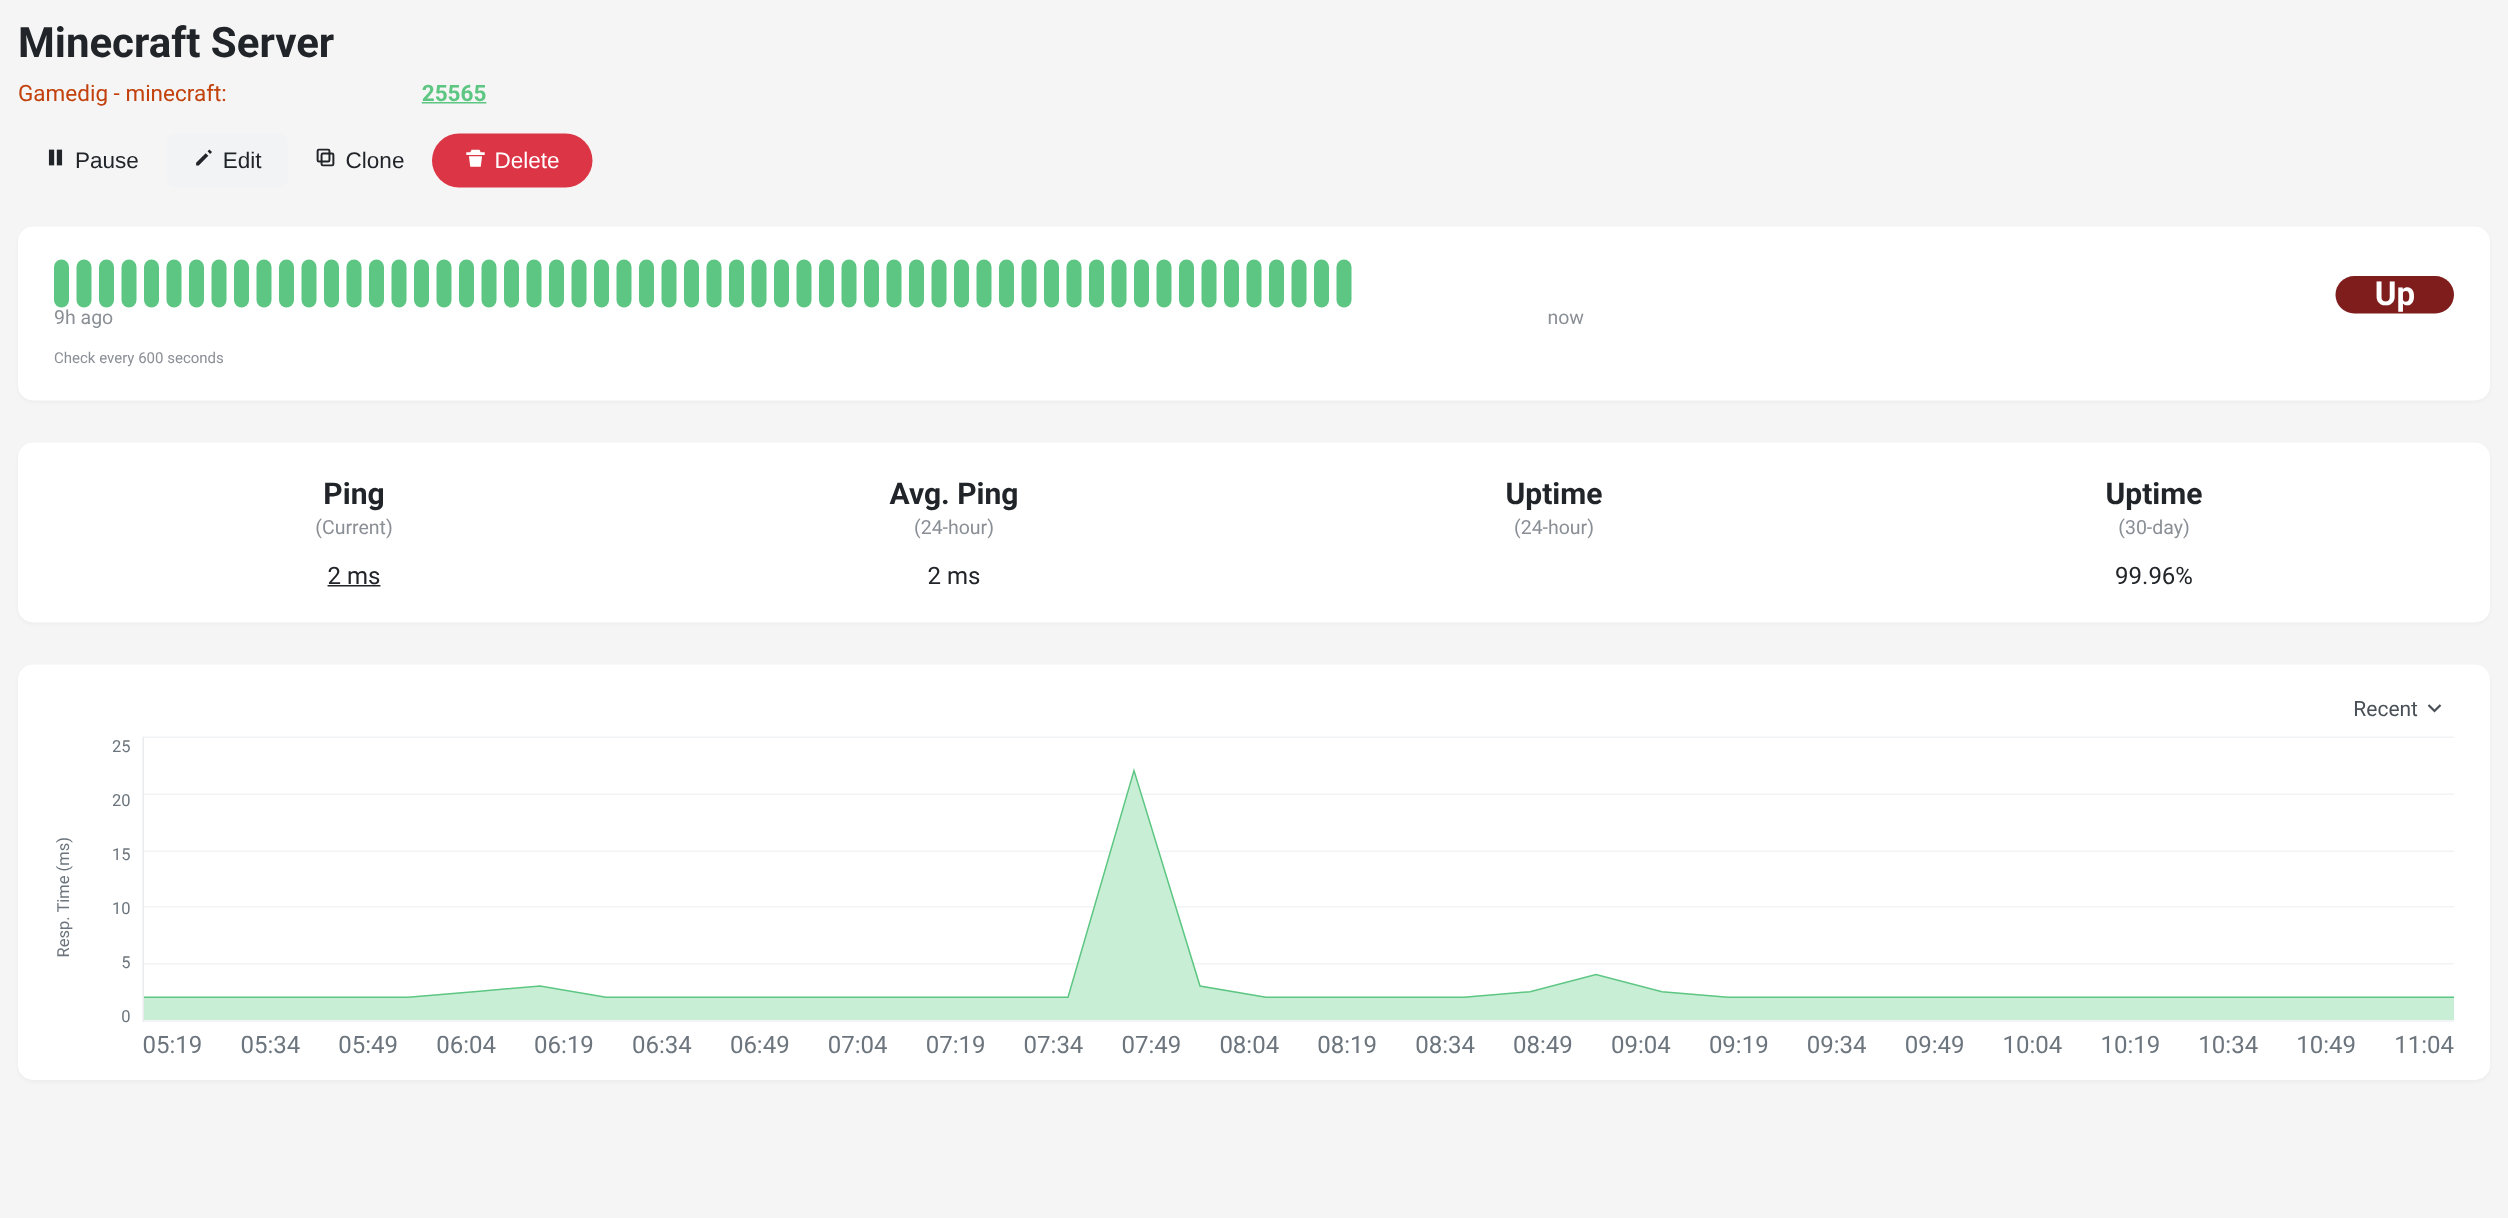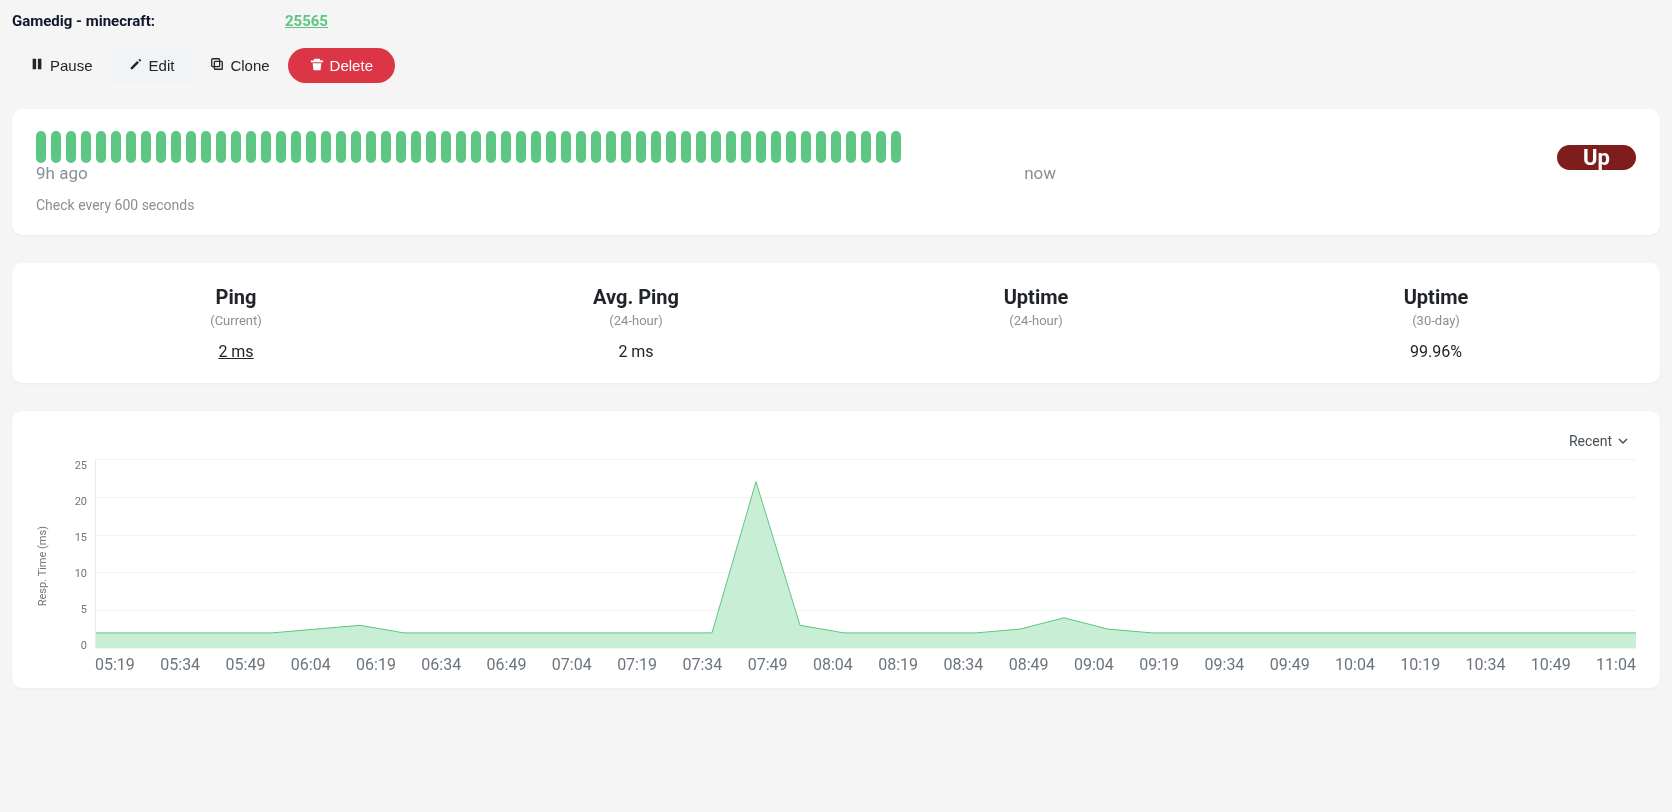--- a/index.html
+++ b/index.html
@@ -1,33 +1,33 @@
 <!DOCTYPE html>
 <html><head>
 <meta charset="utf-8">
 <style>
 * { margin: 0; padding: 0; box-sizing: border-box; }
 body { font-family: -apple-system, BlinkMacSystemFont, "Segoe UI", Roboto, sans-serif; background: #f5f5f5; color: #212529; }
 .container { padding: 12px; }
 .page-title { font-size: 28px; font-weight: 700; margin-bottom: 8px; }
 .subtitle-row { display: flex; align-items: center; margin-bottom: 18px; }
-.subtitle-left { color: #0f172a; font-weight: 700; font-size: 15px; text-align: right; }
+.subtitle-left { color: #c2410c; font-weight: 400; font-size: 15px; text-align: right; }
 .subtitle-port { color: #5cc682; font-weight: 700; font-size: 15px; margin-left: 130px; text-decoration: underline; }
 .toolbar { display: flex; gap: 0; margin-bottom: 26px; }
 .btn { display: inline-flex; align-items: center; gap: 6px; padding: 9px 18px; font-size: 15px; border: none; cursor: pointer; background: transparent; border-radius: 6px; color: #212529; }
 .btn-light { background: #f1f3f5; }
 .btn-danger { background: #dc3545; color: #fff; border-radius: 20px; padding: 9px 22px; }
 .btn svg { width: 14px; height: 14px; fill: currentColor; }
 .card { background: #fff; border-radius: 10px; padding: 22px 24px; margin-bottom: 28px; box-shadow: 0 1px 3px rgba(0,0,0,0.04); }
 .beats-row { display: flex; align-items: center; justify-content: space-between; margin-bottom: 8px; }
 .beats { display: flex; gap: 5px; flex-wrap: nowrap; }
 .beat { width: 10px; height: 32px; background: #5cc682; border-radius: 5px; }
 .status-badge { background: #7f1d1d; color: #fff; font-weight: 700; font-size: 22px; padding: 0 26px; border-radius: 28px; }
-.beats-labels { display: flex; justify-content: space-between; font-size: 17px; color: #8a8f96; max-width: 1020px; }
-.check-interval { font-size: 14px; color: #8a8f96; margin-top: 14px; }
+.beats-labels { display: flex; justify-content: space-between; font-size: 13px; color: #8a8f96; max-width: 1020px; }
+.check-interval { font-size: 10px; color: #8a8f96; margin-top: 14px; }
 .stats-card { display: flex; }
 .stat { flex: 1; text-align: center; }
 .stat-title { font-size: 20px; font-weight: 700; margin-bottom: 4px; }
 .stat-sub { font-size: 13px; color: #8a8f96; margin-bottom: 14px; }
 .stat-value { font-size: 16px; }
 .stat-value.underline { text-decoration: underline; }
 .chart-card { padding: 18px 24px 14px 24px; }
 .chart-header { display: flex; justify-content: flex-end; margin-bottom: 6px; }
 .dropdown { display: inline-flex; align-items: center; gap: 6px; font-size: 14px; color: #495057; cursor: pointer; padding: 4px 8px; }
 .chart-wrap { position: relative; display: flex; }
@@ -37,20 +37,21 @@
 .plot { margin-left: 42px; height: 190px; position: relative; border-left: 1px solid #e9ecef; border-bottom: 1px solid #e9ecef; }
 .gridlines { position: absolute; inset: 0; }
 .gridline { position: absolute; left: 0; right: 0; border-top: 1px solid #f1f3f5; }
 .xlabels { margin-left: 42px; display: flex; justify-content: space-between; font-size: 16px; color: #6c757d; margin-top: 6px; }
 svg.area-chart { position: absolute; inset: 0; width: 100%; height: 100%; }
 </style>
 </head>
 <body>
 
 <div class="container">
+  <h1 class="page-title">Minecraft Server</h1>
   <div class="subtitle-row">
     <span class="subtitle-left">Gamedig - minecraft:</span>
     <span class="subtitle-port">25565</span>
   </div>
 
   <div class="toolbar">
     <button class="btn">
       <span><svg viewBox="0 0 16 16">
             <rect x="3" y="2" width="4" height="12"></rect>
             <rect x="9" y="2" width="4" height="12"></rect>

